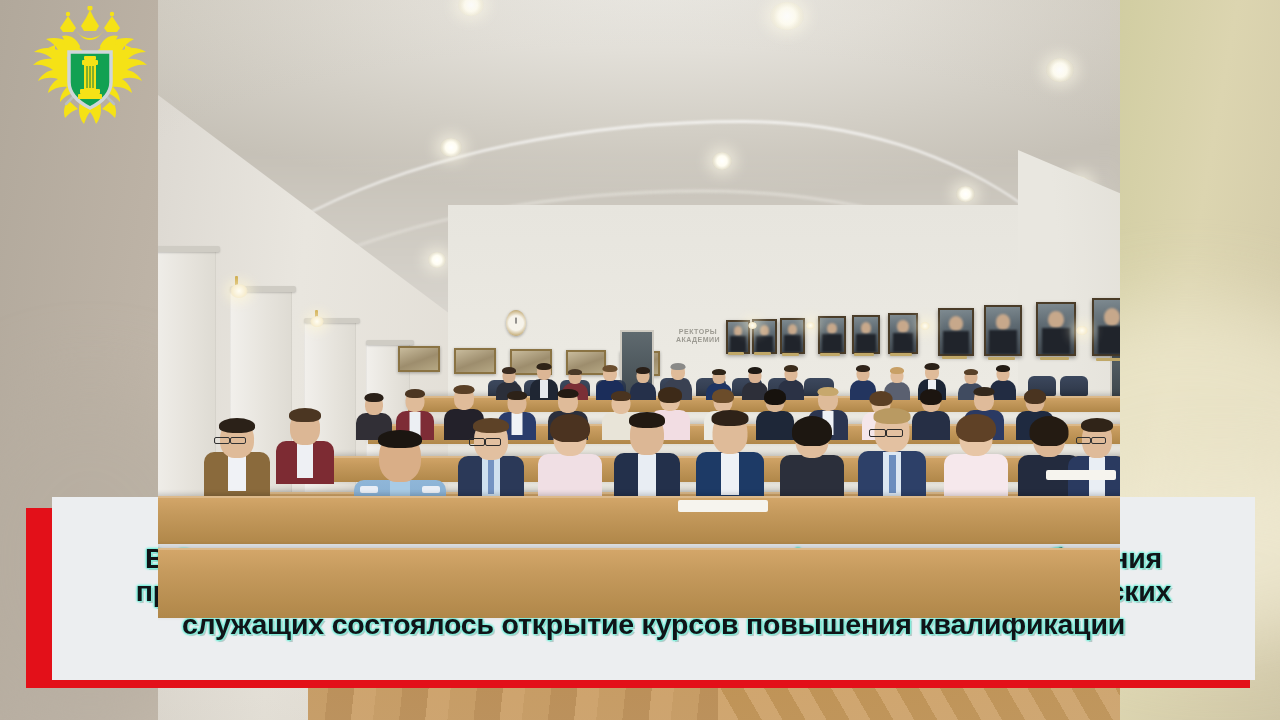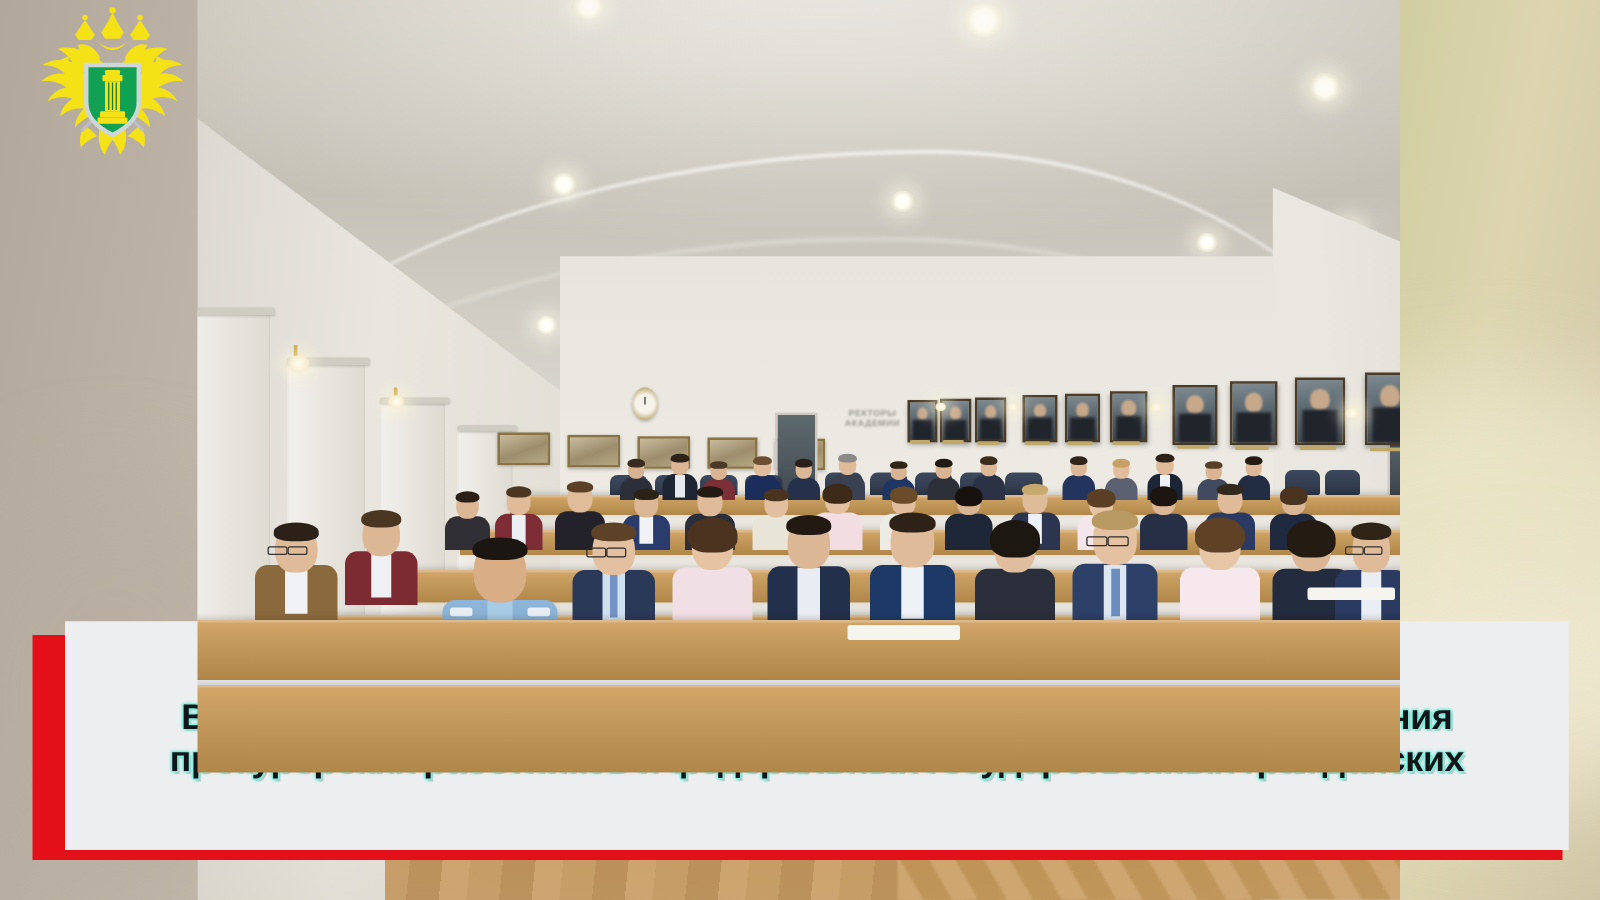--- a/index.html
+++ b/index.html
@@ -583,15 +583,16 @@
         <line x1="66" y1="60" x2="66" y2="82"></line>
         <line x1="69" y1="60" x2="69" y2="82"></line>
       </g>
     </svg>
   </div>
 
   <div class="caption-red"></div>
   <div class="caption-panel">
     <div class="caption-line l1">В Саратовском межрегиональном центре профессионального обучения</div>
     <div class="caption-line l2">прокурорских работников и федеральных государственных гражданских</div>
+    <div class="caption-line l3">служащих состоялось открытие курсов повышения квалификации</div>
   </div>
 
 </div>
 
 </body></html>

